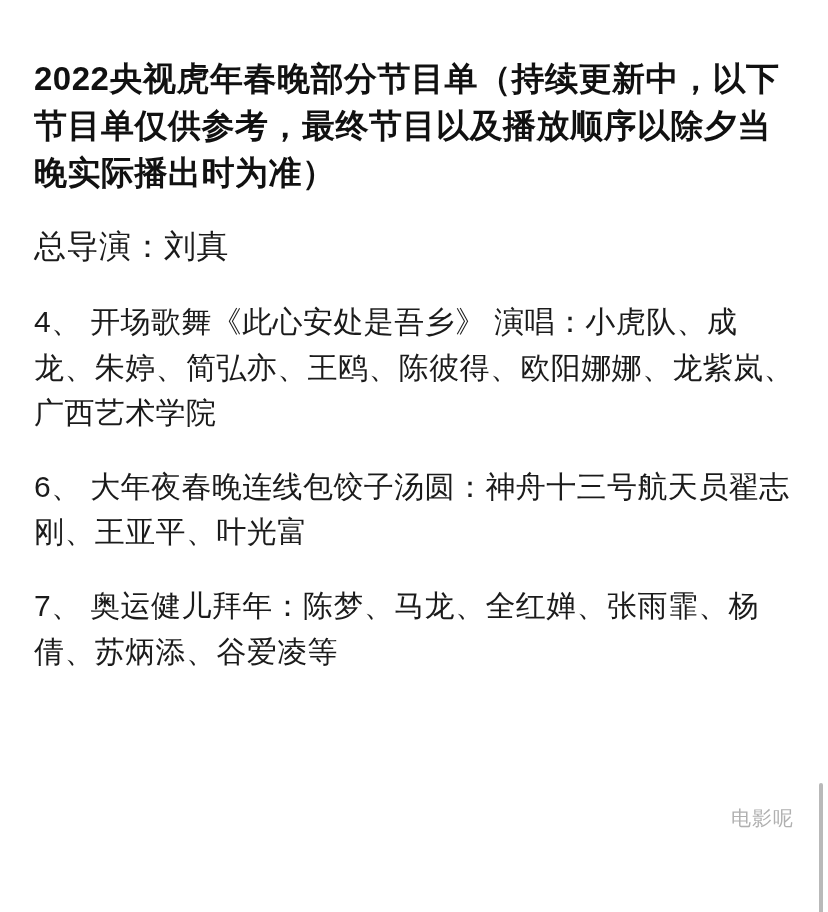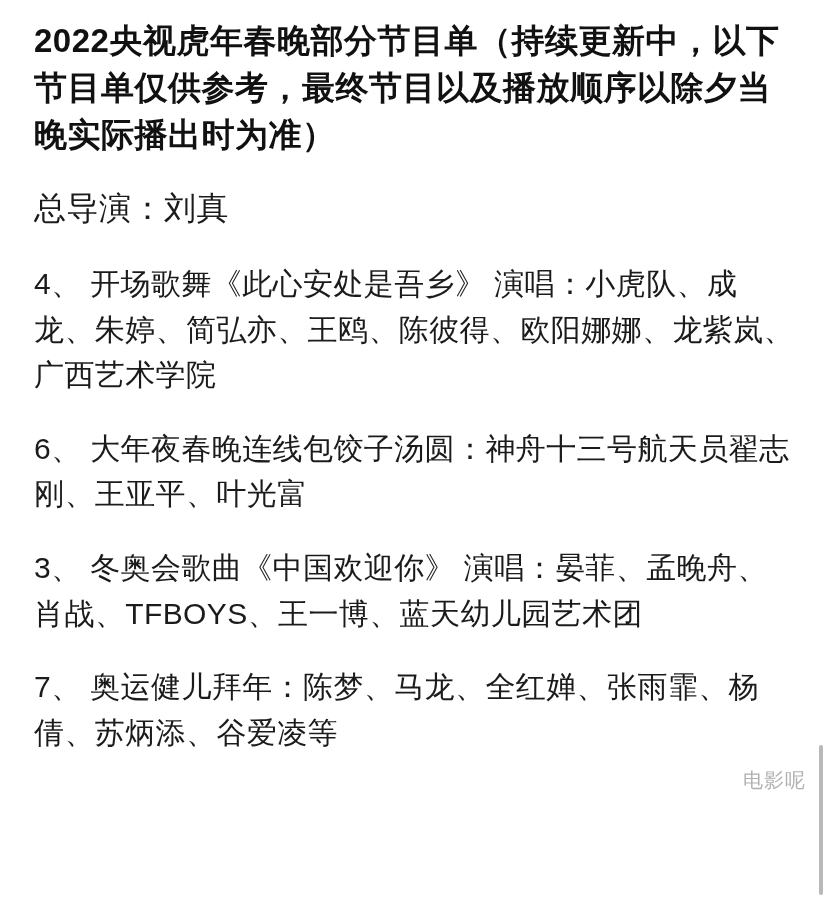--- a/index.html
+++ b/index.html
@@ -14,20 +14,21 @@
     color: #1b1b1b;
     position: relative;
     overflow: hidden;
   }
   .page {
     position: relative;
     width: 828px;
     height: 808px;
     box-sizing: border-box;
     padding: 18px 34px 0 34px;
+    margin-top: 38px;
   }
   .doc-title {
     font-size: 33px;
     font-weight: bold;
     line-height: 1.42;
     letter-spacing: 0.5px;
     color: #111111;
     margin: 0 0 26px 0;
     word-break: break-all;
   }
@@ -63,40 +64,39 @@
     position: absolute;
     right: 5px;
     top: 745px;
     width: 4px;
     height: 150px;
     background: #b9b9b9;
     border-radius: 2px;
   }
   .watermark {
     position: absolute;
-    right: 22px;
+    right: 34px;
     bottom: 14px;
     font-size: 20px;
     color: #b0b0b0;
     letter-spacing: 1px;
   }
 </style>
 </head>
 <body>
 
 <div class="page">
 
   <h1 class="doc-title">2022央视虎年春晚部分节目单（持续更新中，以下节目单仅供参考，最终节目以及播放顺序以除夕当晚实际播出时为准）</h1>
 
   <p class="credit">总导演：刘真</p>
 
   <ul class="program-list">
     <li class="program-item">4、 开场歌舞《此心安处是吾乡》 演唱：小虎队、成龙、朱婷、简弘亦、王鸥、陈彼得、欧阳娜娜、龙紫岚、广西艺术学院</li>
     <li class="program-item">6、 大年夜春晚连线包饺子汤圆：神舟十三号航天员翟志刚、王亚平、叶光富</li>
-    <li class="program-item">3、 冬奥会歌曲《中国欢迎你》 演唱：晏菲、孟晚舟、肖战、TFBOYS、王一博、蓝天幼儿园艺术团</li>
     <li class="program-item">7、 奥运健儿拜年：陈梦、马龙、全红婵、张雨霏、杨倩、苏炳添、谷爱凌等</li>
   </ul>
 
   <div class="scrollbar-track"></div>
   <div class="scrollbar-thumb"></div>
 
   <div class="watermark">电影呢</div>
 </div>
 
 </body></html>

